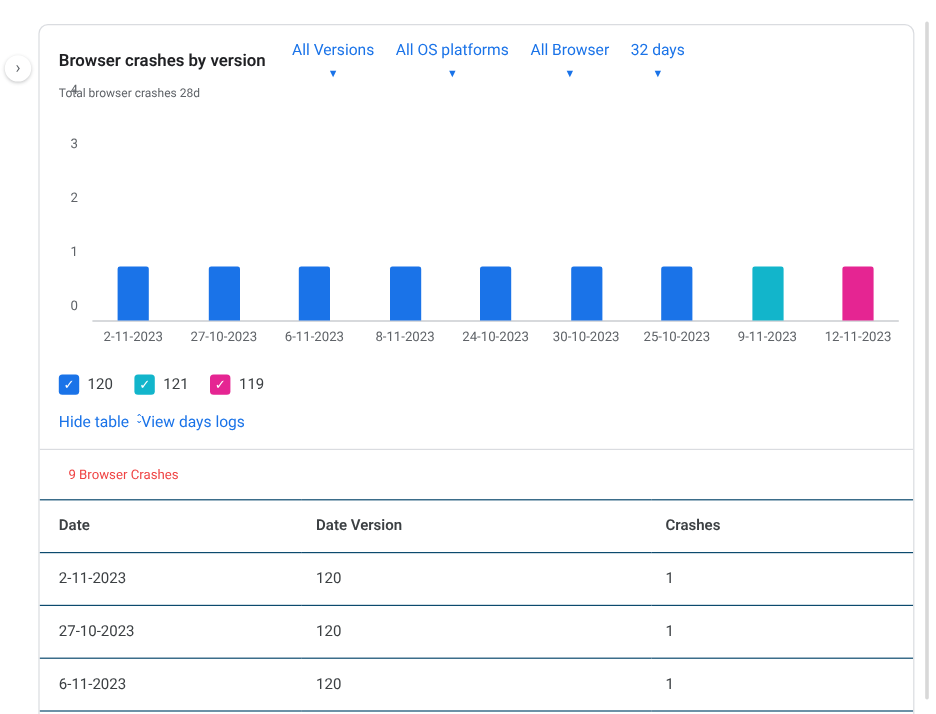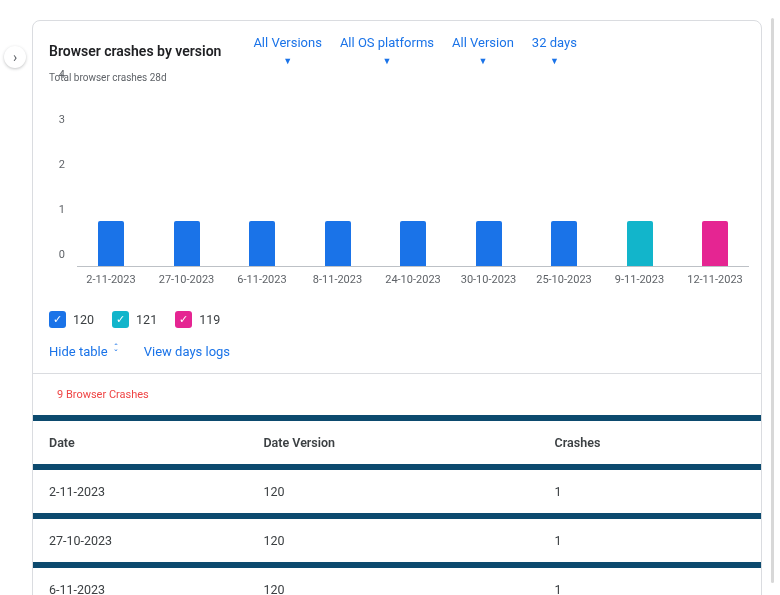--- a/index.html
+++ b/index.html
@@ -43,21 +43,21 @@
   }
   .card-header {
     padding: 14px 16px 4px 16px;
     display: flex; flex-wrap: wrap; align-items: center;
     gap: 6px 18px;
   }
   .card-title {
     font-size: 14px;
     font-weight: 600;
     color: #202124;
-    margin-right: 14px;
+    margin-right: 4px;
   }
   .filter {
     color: #1a73e8;
     font-size: 13px;
     display: inline-flex; align-items: center; gap: 6px;
     cursor: pointer;
     flex-direction: column;
   }
   .filter .caret {
     font-size: 9px;
@@ -133,21 +133,21 @@
     color: #3c4043;
     cursor: pointer;
   }
   .swatch {
     width: 17px; height: 17px;
     border-radius: 3px;
     display: inline-flex; align-items: center; justify-content: center;
     color: #fff; font-size: 11px;
   }
   .actions {
-    display: flex; gap: 26px;
+    display: flex; 
     padding: 12px 16px 14px 16px;
   }
   .link-action {
     color: #1a73e8;
     font-size: 13px;
     display: inline-flex; align-items: center; gap: 6px;
     cursor: pointer;
   }
   .collapse-icon {
     font-size: 11px;
@@ -165,21 +165,21 @@
     color: #ef4444;
   }
   table.data {
     width: 100%;
     border-collapse: collapse;
     font-size: 12.5px;
   }
   table.data th, table.data td {
     text-align: left;
     padding: 14px 12px;
-    border-top: 6px solid #0c4a6e;
+    border-top: 1px solid #0c4a6e;
   }
   table.data th {
     font-weight: 600;
     color: #3c4043;
   }
   table.data td {
     color: #3c4043;
   }
   table.data th:first-child, table.data td:first-child { padding-left: 16px; width: 30%; }
   table.data th:nth-child(2), table.data td:nth-child(2) { width: 40%; }
@@ -200,21 +200,21 @@
 
     <span class="filter">
       <span>All Versions</span>
       <span class="caret">▼</span>
     </span>
     <span class="filter">
       <span>All OS platforms</span>
       <span class="caret">▼</span>
     </span>
     <span class="filter">
-      <span>All Version</span>
+      <span>All Browser</span>
       <span class="caret">▼</span>
     </span>
     <span class="filter">
       <span>32 days</span>
       <span class="caret">▼</span>
     </span>
   </div>
 
   <div class="chart-subtitle">Total browser crashes 28d</div>
 

